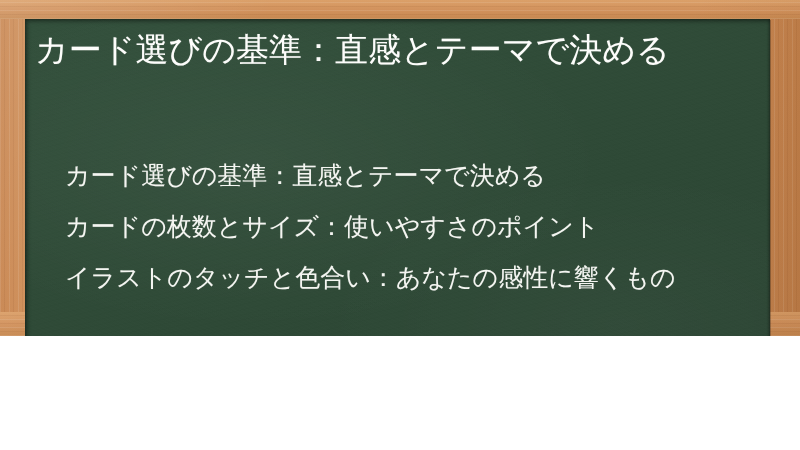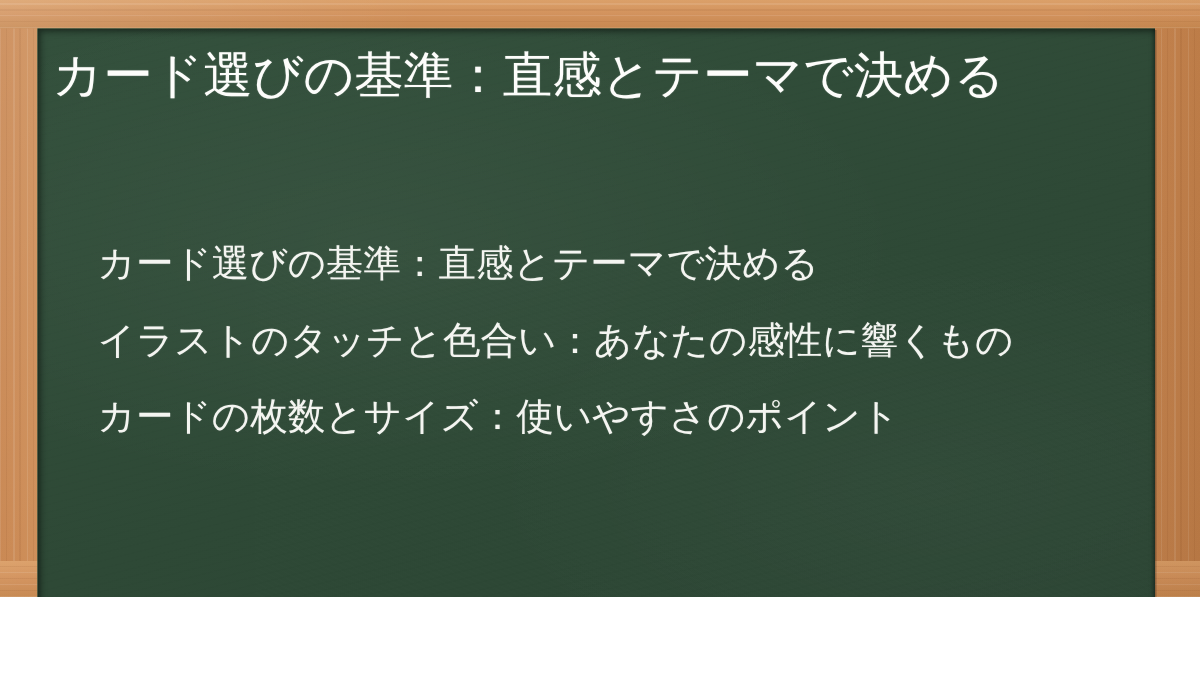--- a/index.html
+++ b/index.html
@@ -4,21 +4,21 @@
 <title>Chalkboard Slide</title>
 <style>
   html, body {
     margin: 0;
     padding: 0;
     background: #ffffff;
   }
   #stage {
     position: relative;
     width: 800px;
-    height: 398px;
+    height: 336px;
     overflow: hidden;
     font-family: "DejaVu Sans", "Liberation Sans", sans-serif;
   }
 
   
   .frame {
     position: absolute;
     inset: 0;
     background-color: #d4945f;
     background-image:
@@ -165,22 +165,22 @@
 
   <div class="board">
     <div class="board-noise"></div>
 
     <div class="content">
 
       <h1 class="slide-title">カード選びの基準：直感とテーマで決める</h1>
 
       <ul class="bullet-list">
         <li>カード選びの基準：直感とテーマで決める</li>
+        <li>カードの枚数とサイズ：使いやすさのポイント</li>
         <li>イラストのタッチと色合い：あなたの感性に響くもの</li>
-        <li>カードの枚数とサイズ：使いやすさのポイント</li>
       </ul>
 
     </div>
 
     <div class="eraser"></div>
   </div>
 
 </div>
 
 </body></html>

